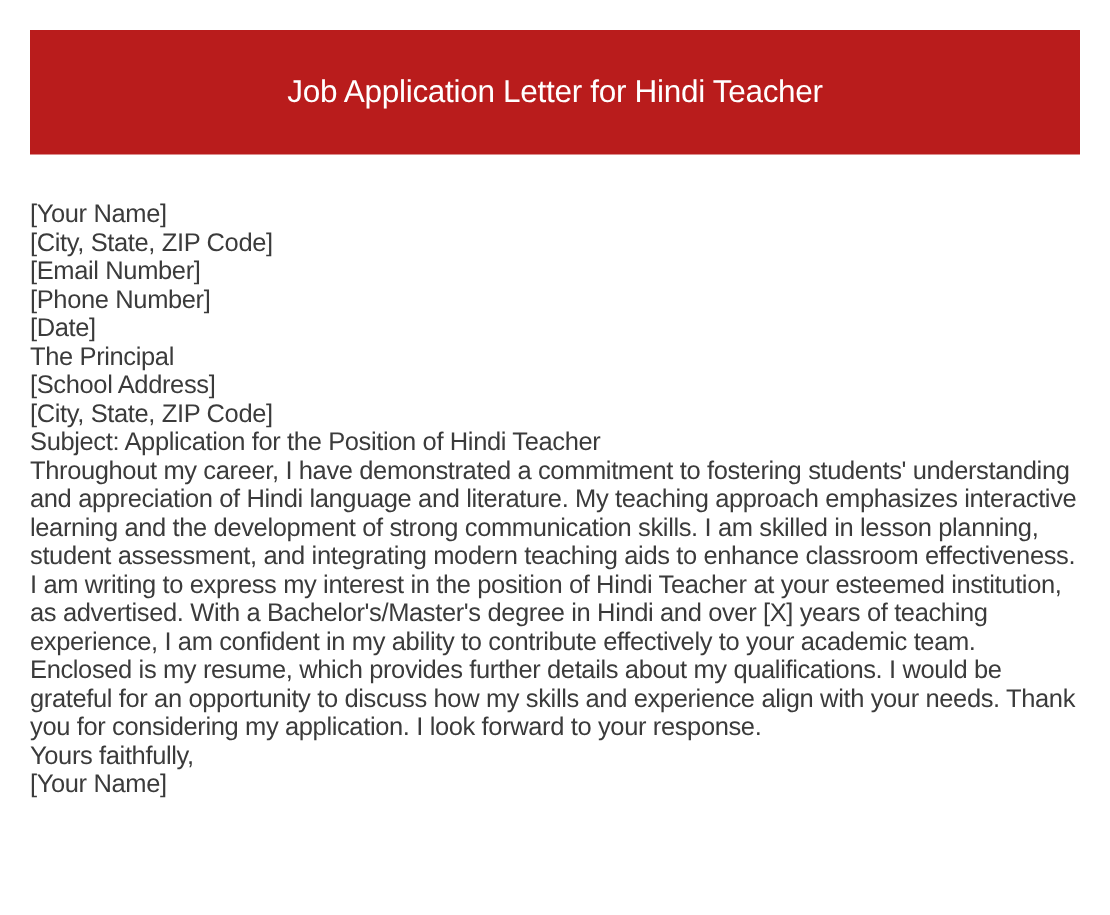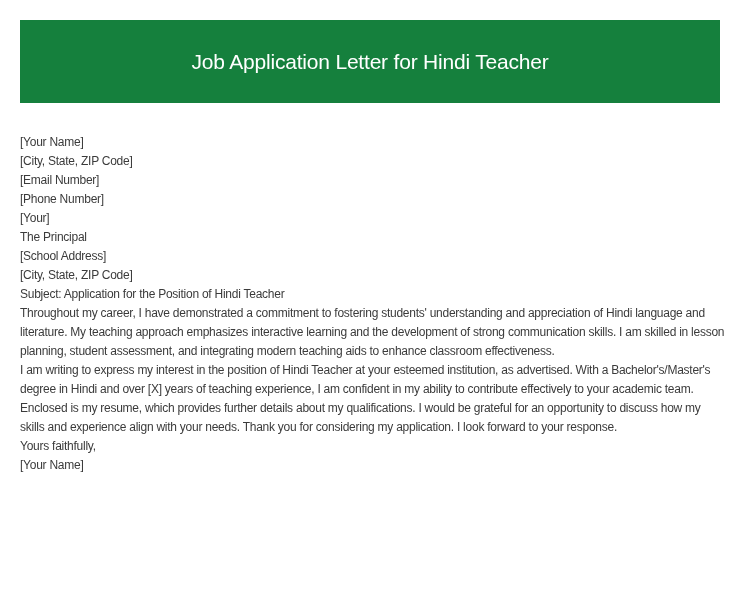--- a/index.html
+++ b/index.html
@@ -13,38 +13,38 @@
       position: relative;
       overflow: hidden;
       font-family: "Liberation Sans", "DejaVu Sans", sans-serif;
     }
     .header {
       position: absolute;
       left: 20px;
       top: 20px;
       width: 700px;
       height: 83px;
-      background: #15803d;
+      background: #b91c1c;
       display: flex;
       align-items: center;
       justify-content: center;
     }
     .header-title {
       color: #ffffff;
       font-size: 21px;
       letter-spacing: -0.2px;
       margin-top: 0px;
     }
     .letter {
       position: absolute;
       left: 20px;
       top: 133px;
       width: 705px;
       color: #3b3b3b;
-      font-size: 12px;
+      font-size: 17px;
       line-height: 19px;
       letter-spacing: -0.25px;
     }
     .line, .para {
       margin: 0;
       padding: 0;
     }
   </style>
 </head>
 <body>
@@ -52,21 +52,21 @@
 <div class="header">
   <div class="header-title">Job Application Letter for Hindi Teacher</div>
 </div>
 
 <div class="letter">
   <div>
     <p class="line">[Your Name]</p>
     <p class="line">[City, State, ZIP Code]</p>
     <p class="line">[Email Number]</p>
     <p class="line">[Phone Number]</p>
-    <p class="line">[Your]</p>
+    <p class="line">[Date]</p>
   </div>
   <div>
     <p class="line">The Principal</p>
     <p class="line">[School Address]</p>
     <p class="line">[City, State, ZIP Code]</p>
   </div>
   <p class="line">Subject: Application for the Position of Hindi Teacher</p>
   <p class="para">Throughout my career, I have demonstrated a commitment to fostering students' understanding and appreciation of Hindi language and literature. My teaching approach emphasizes interactive learning and the development of strong communication skills. I am skilled in lesson planning, student assessment, and integrating modern teaching aids to enhance classroom effectiveness.</p>
   <p class="para">I am writing to express my interest in the position of Hindi Teacher at your esteemed institution, as advertised. With a Bachelor's/Master's degree in Hindi and over [X] years of teaching experience, I am confident in my ability to contribute effectively to your academic team.</p>
   <p class="para">Enclosed is my resume, which provides further details about my qualifications. I would be grateful for an opportunity to discuss how my skills and experience align with your needs. Thank you for considering my application. I look forward to your response.</p>

